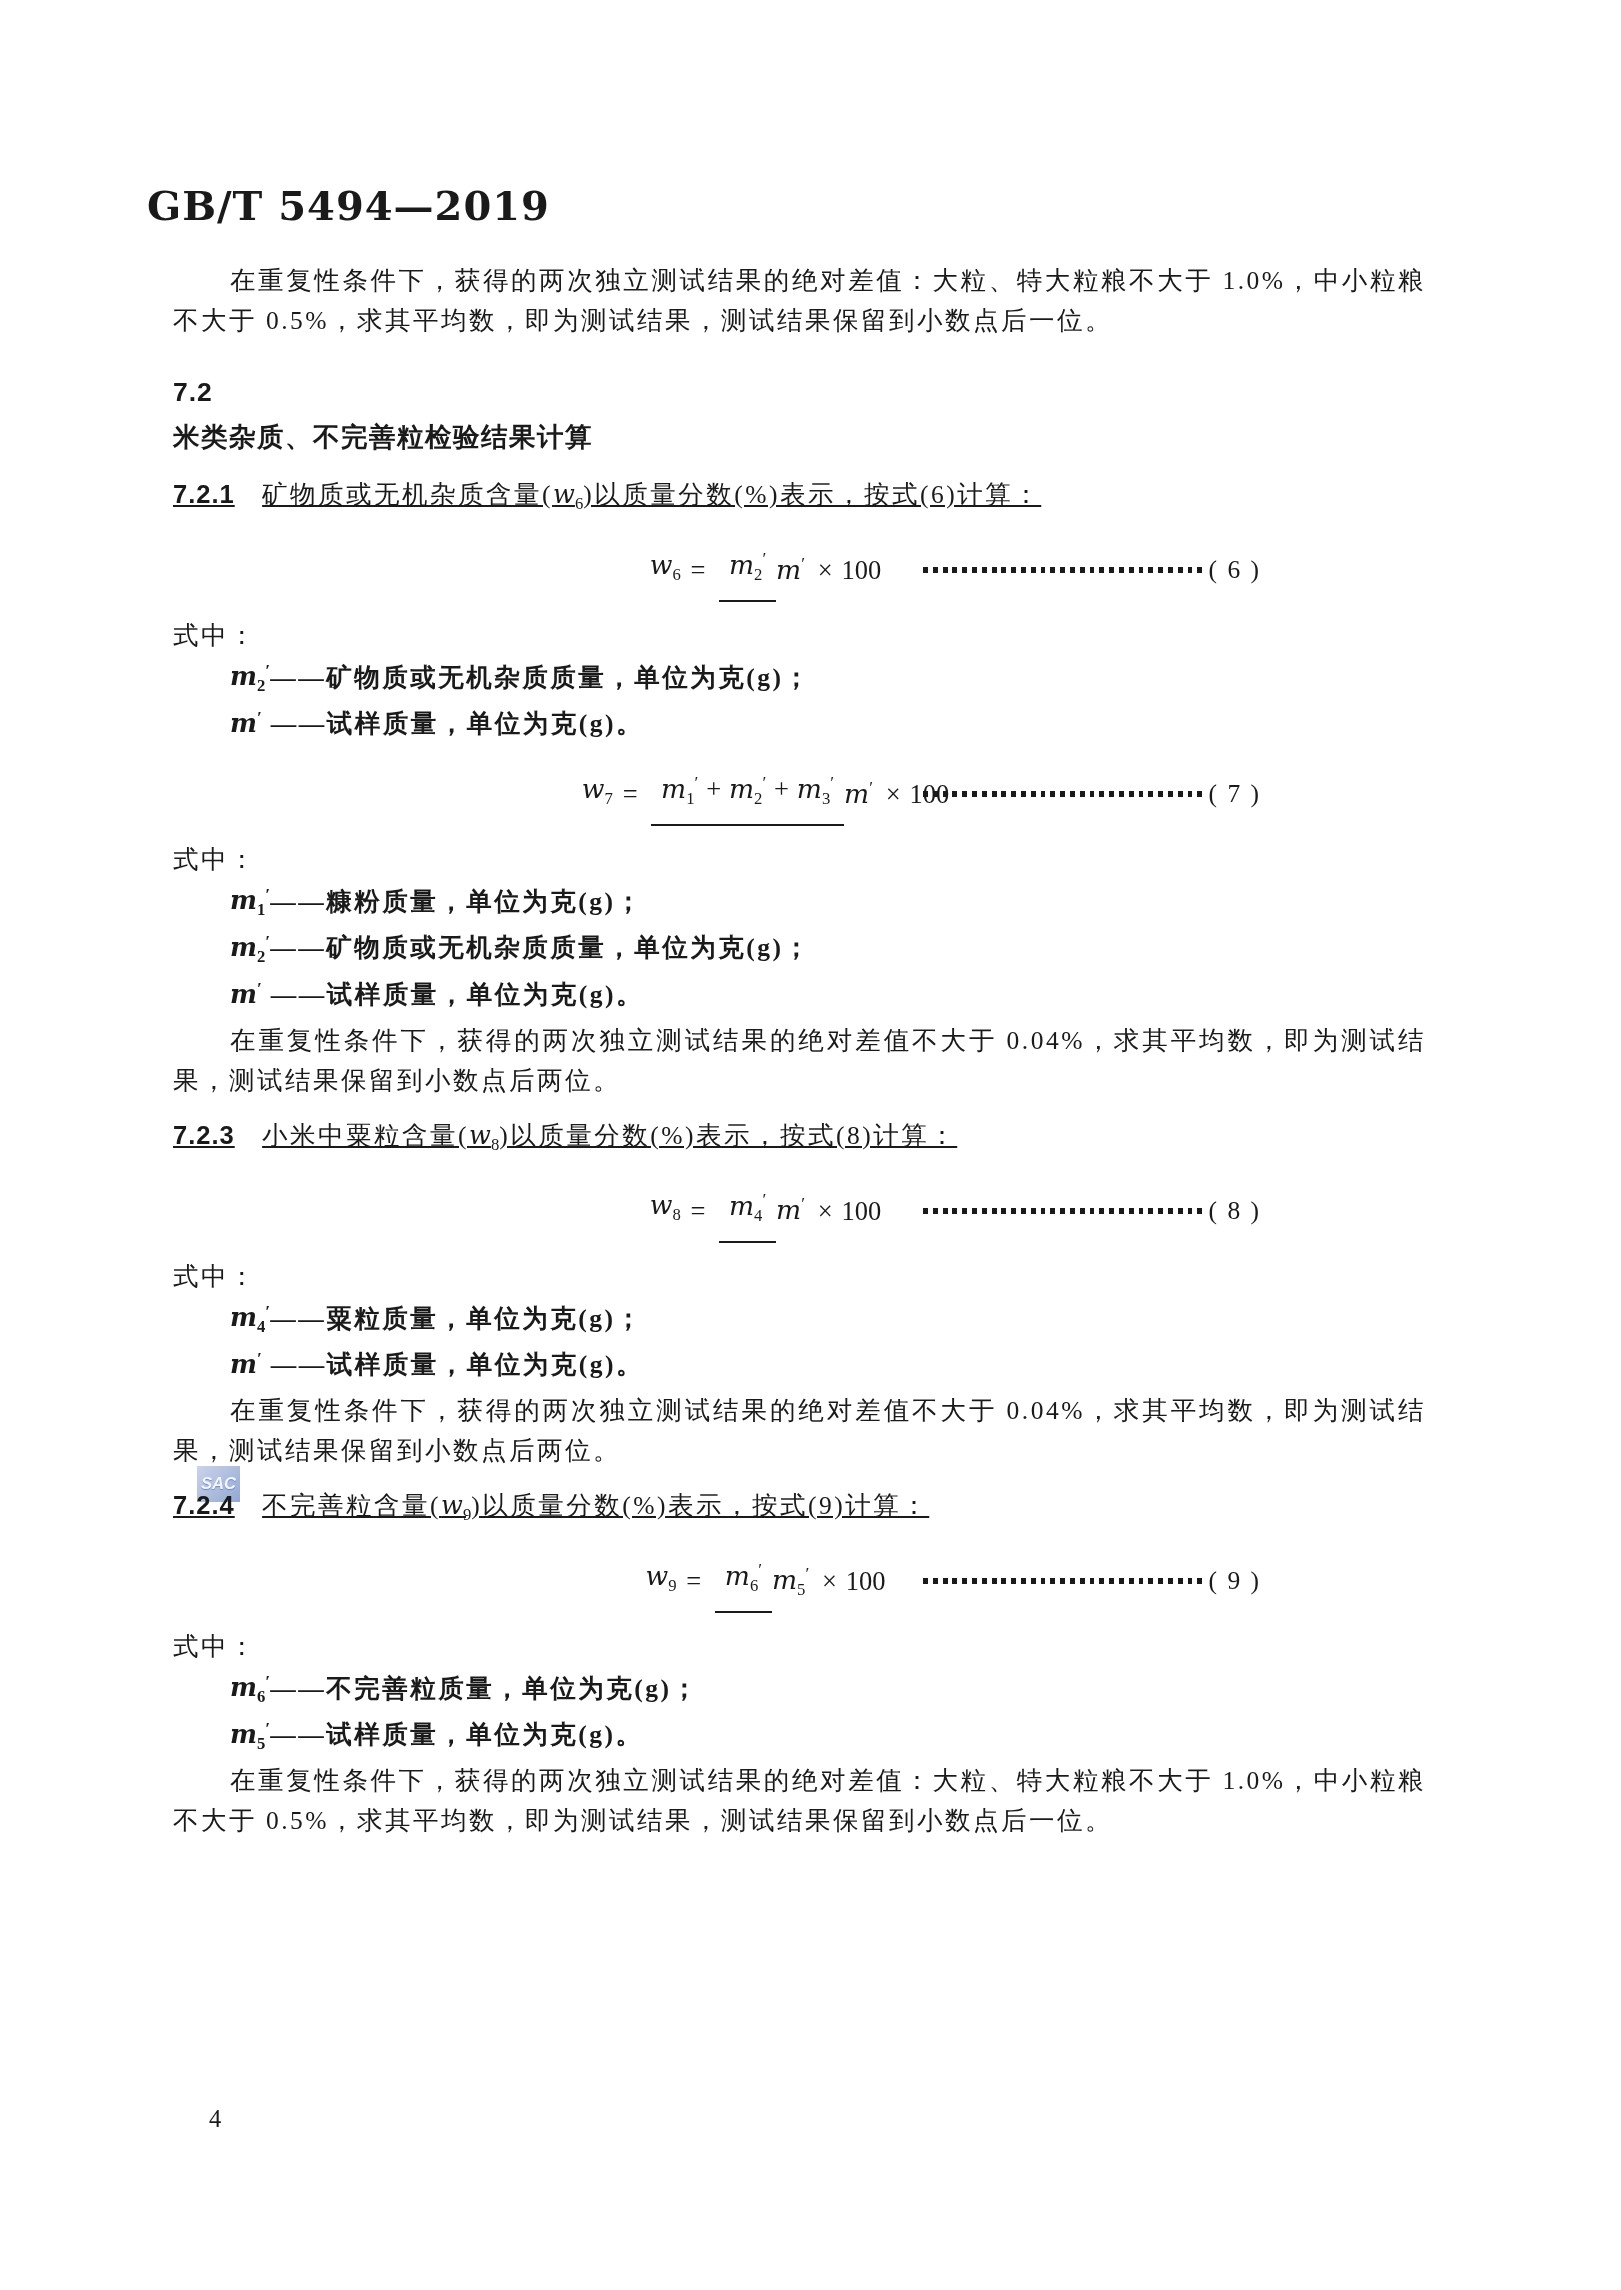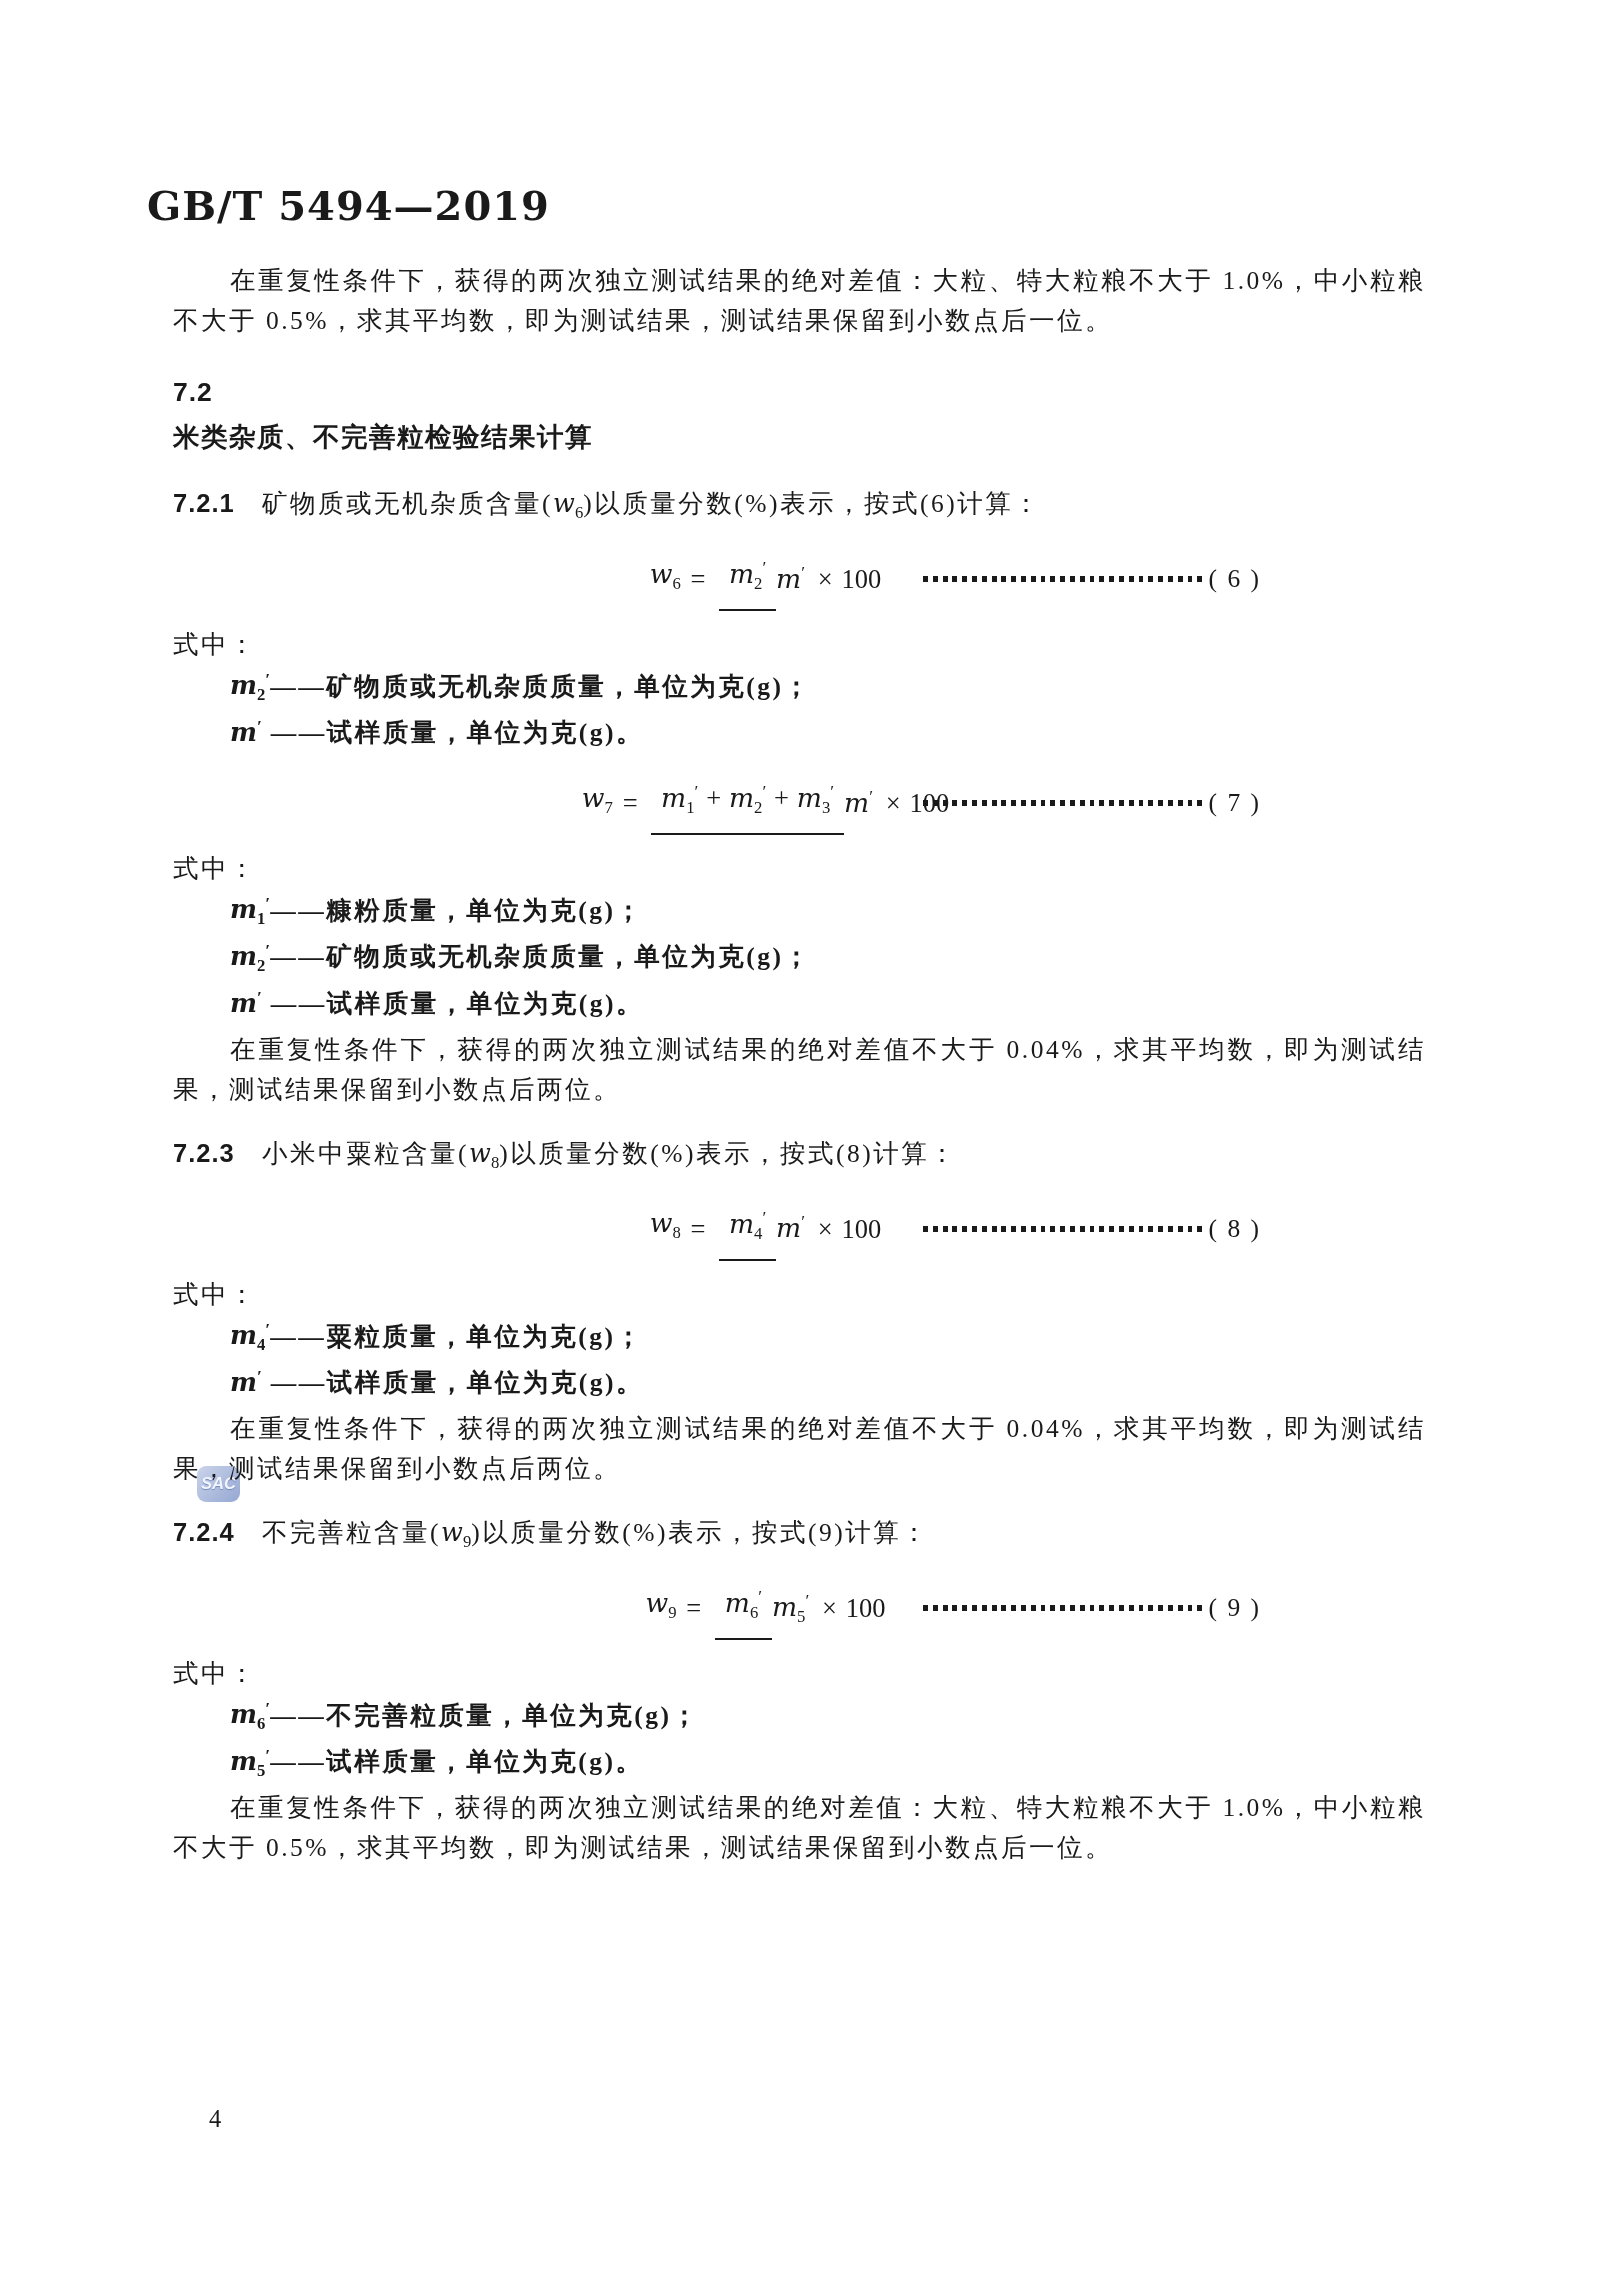--- a/index.html
+++ b/index.html
@@ -8,39 +8,39 @@
     background:#ffffff; color:#1a1a1a;
     font-family:"Liberation Serif", serif; overflow:hidden;
   }
   .doc-header {
     position:absolute; left:147px; top:182px;
     font-family:"DejaVu Serif", serif; font-weight:bold;
     font-size:40px; letter-spacing:1px; z-index:2;
   }
   .watermark {
     position:absolute; left:197px; top:1466px; width:43px; height:36px;
-    border-radius:9px; background:linear-gradient(135deg,#c9d2ea,#8fa3d0);
+    border-radius:0; background:linear-gradient(135deg,#c9d2ea,#8fa3d0);
     display:flex; align-items:center; justify-content:center;
     font-family:"Liberation Sans", sans-serif; font-style:italic; font-weight:bold;
     font-size:16.7px; color:#f2f5fc; text-shadow:0 1px 1px #6b83bd;
     z-index:1; opacity:.95;
   }
   .content {
     position:absolute; left:173px; top:261px; width:1253px; z-index:2;
     font-size:25.5px; line-height:40px; letter-spacing:2.5px;
   }
   p { margin:0; }
   .para { text-align:justify; text-indent:57px; }
   .section-head {
     margin-top:29px; display:flex; align-items:baseline;
     font-family:"Liberation Sans", sans-serif; font-weight:bold;
     font-size:26.5px; line-height:45px; letter-spacing:1.5px;flex-direction:column;
   }
   .section-no { margin-right:29px; letter-spacing:1px; }
-  .clause-line { margin-top:23px; line-height:41px; }
+  .clause-line { margin-top:14px; line-height:41px;text-decoration:underline; }
   .clause-no {
     font-family:"Liberation Sans", sans-serif; font-weight:bold;
     font-size:25.5px; letter-spacing:1px; margin-right:27.4px;
   }
   .mi { font-style:italic; font-family:"DejaVu Serif", serif; letter-spacing:0; }
   sub { font-size:16.7px; letter-spacing:0; }
   sup.prime { font-size:17.6px; letter-spacing:0; }
   .formula-row {
     position:relative; height:84px; margin:3.9px 0;
     display:flex; align-items:center; justify-content:center;

